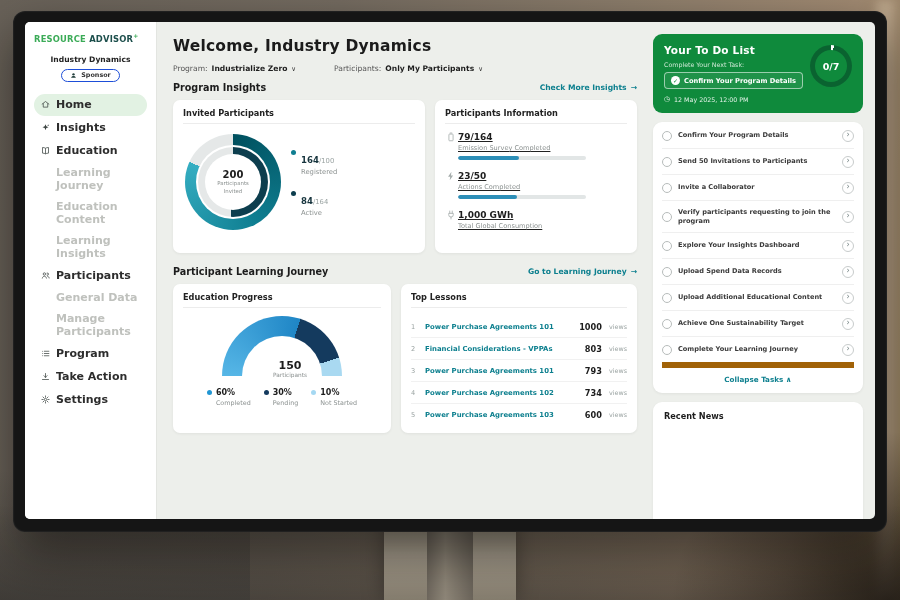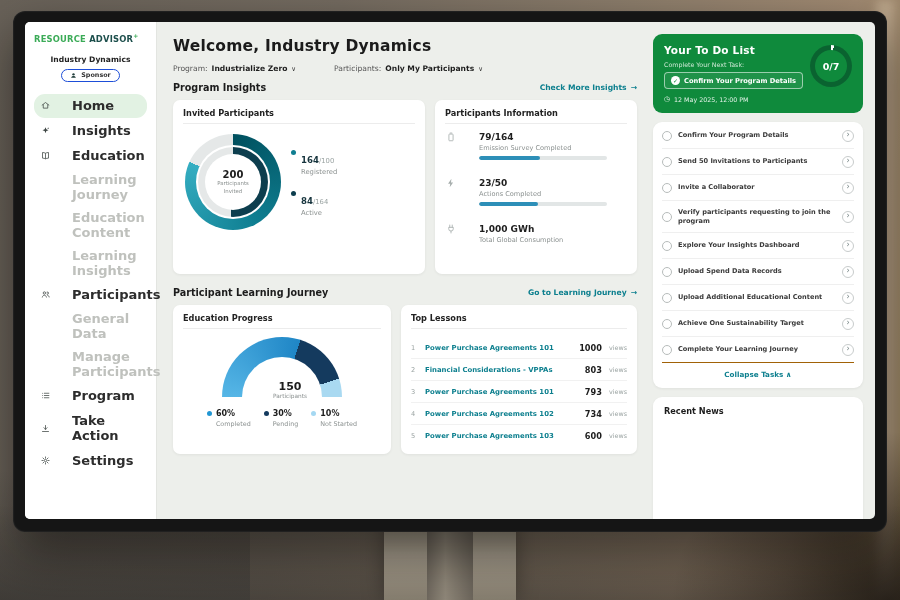--- a/index.html
+++ b/index.html
@@ -26,21 +26,21 @@
 
   
   .sidebar { width:132px; flex:none; background:#fff; border-right:1px solid #e3e5e1; padding:10px 9px; }
   .logo { font-size:8.4px; font-weight:bold; letter-spacing:.2px; white-space:nowrap; }
   .logo .g { color:#3bab57; } .logo .d { color:#1d4f4c; } .logo sup { color:#3bab57; font-size:6px; }
   .org { text-align:center; font-size:7.6px; font-weight:bold; color:#222; margin:11px 0 5px; }
   .badge { border:1px solid #1d4ed8; border-radius:9px; font-size:6.4px; font-weight:bold; color:#333;
     padding:1.5px 8px; display:flex; align-items:center; gap:4px; width:max-content; margin:0 auto; }
   .badge svg { width:7px; height:7px; color:#25413e; }
   .nav { margin-top:12px; display:flex; flex-direction:column; gap:1px; }
-  .nav-item { display:flex; align-items:center; gap:22px; font-size:13px; font-weight:bold; color:#2d2d2d;
+  .nav-item { display:flex; align-items:center; gap:6px; font-size:11px; font-weight:bold; color:#2d2d2d;
     padding:4.5px 6px; border-radius:11px; cursor:pointer; }
   .nav-item.active { background:#e2f2e3; }
   .nav-item.sub { color:#bfc1bd; padding:3.5px 6px; font-weight:bold; }
   .nico { width:10px; flex:none; display:flex; align-items:center; justify-content:center; color:#3d4543; }
   .nico svg { width:9px; height:9px; }
 
   
   .main { flex:1; min-width:0; padding:13px 14px 0 16px; }
   .welcome { font-size:15.5px; font-weight:bold; color:#1b1b1b; letter-spacing:.2px; margin:2px 0 9px; }
   .filters { display:flex; gap:38px; font-size:7.6px; color:#555; margin-bottom:9px; align-items:center; }
@@ -69,21 +69,21 @@
   .donut .lbl { font-size:5.4px; color:#8b9190; width:42px; line-height:1.3; }
   .dlegend { display:flex; flex-direction:column; gap:13px; }
   .dleg-item { display:flex; gap:5px; }
   .dot { width:5px; height:5px; border-radius:50%; margin-top:2px; flex:none; }
   .dleg-val { font-size:8.6px; font-weight:bold; color:#16343d; }
   .dleg-of { font-size:6.8px; font-weight:normal; color:#9aa3a2; }
   .dleg-lab { font-size:6.8px; color:#8b9190; margin-top:1px; }
 
   
   .card-pinfo { flex:1; min-width:0; }
-  .stat-row { display:flex; gap:23px; margin-bottom:18px; }
+  .stat-row { display:flex; gap:2px; margin-bottom:11px;text-decoration:underline; }
   .stat-ic { width:11px; flex:none; color:#a7aead; display:flex; justify-content:center; }
   .stat-ic svg { width:10px; height:10px; }
   .stat-val { font-size:9px; font-weight:bold; color:#1d1d1d; }
   .stat-lab { font-size:6.6px; color:#8b9190; margin:2px 0 4px; }
   .bar { width:128px; height:4px; border-radius:2px; background:#e2e6e6; overflow:hidden; }
   .bar-fill { height:100%; border-radius:2px; background:#2d8fb8; }
 
   
   .card-edu { width:218px; flex:none; }
   .gauge { position:relative; width:120px; height:62px; margin:6px auto 0; overflow:hidden; }
@@ -125,21 +125,21 @@
     display:flex; align-items:center; justify-content:center; font-size:9.5px; font-weight:bold; color:#fff; }
 
   .tasks-card { background:#fff; border-radius:9px; margin-top:9px; padding:1px 9px 0; box-shadow:0 1px 3px rgba(0,0,0,.06); }
   .task-row { display:flex; align-items:center; gap:6px; padding:6.5px 0; border-bottom:1px solid #efefef; cursor:pointer; }
   .task-list .task-row:last-child { border-bottom:0; }
   .task-check { width:10px; height:10px; border:1.2px solid #b7bcbb; border-radius:50%; flex:none; }
   .task-label { flex:1; font-size:6.6px; font-weight:bold; color:#3b3b3b; line-height:1.4; }
   .task-go { width:12px; height:12px; border:1px solid #c8cccc; border-radius:50%; color:#6f7f7f;
     font-size:8px; line-height:1; display:flex; align-items:center; justify-content:center; flex:none; padding-bottom:1px; }
   .collapse { text-align:center; font-size:7.2px; font-weight:bold; color:#0c7f8e; padding:7px 0 9px;
-    border-top:1px solid #a16207; cursor:pointer; }
+    border-top:6px solid #a16207; cursor:pointer; }
   .news-card { background:#fff; border-radius:9px 9px 0 0; margin-top:9px; padding:9px 11px 18px;
     font-size:8.2px; font-weight:bold; color:#1d1d1d; flex:1; box-shadow:0 1px 3px rgba(0,0,0,.06); }
 </style>
 </head>
 <body>
 
 <div class="scene"></div>
 <div class="right-strip"></div>
 <div class="right-dark"></div>
 <div class="bottom-shade"></div>

